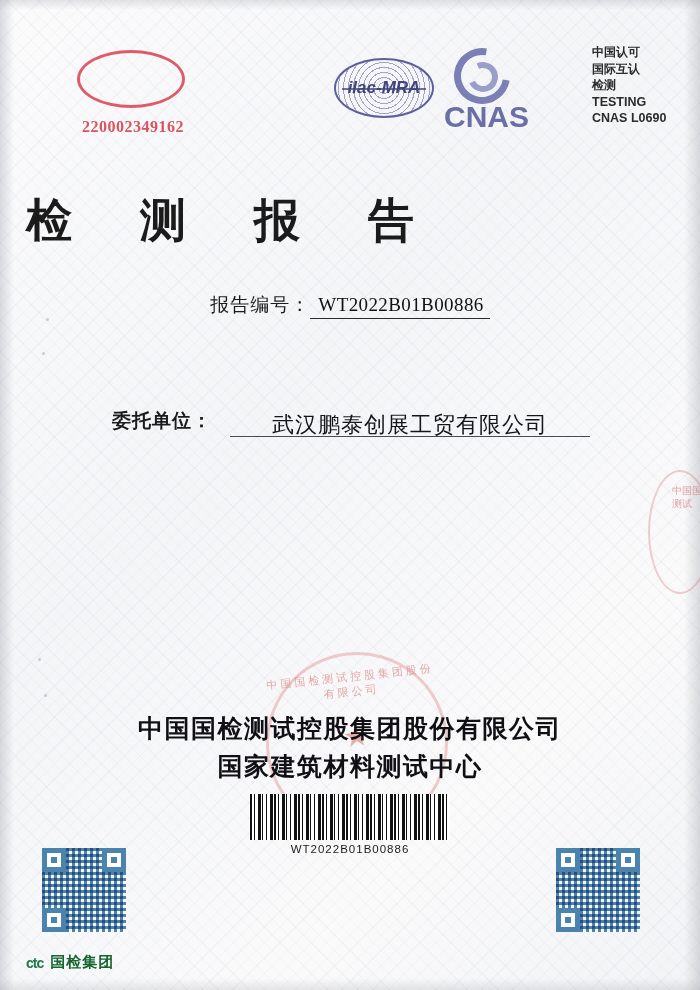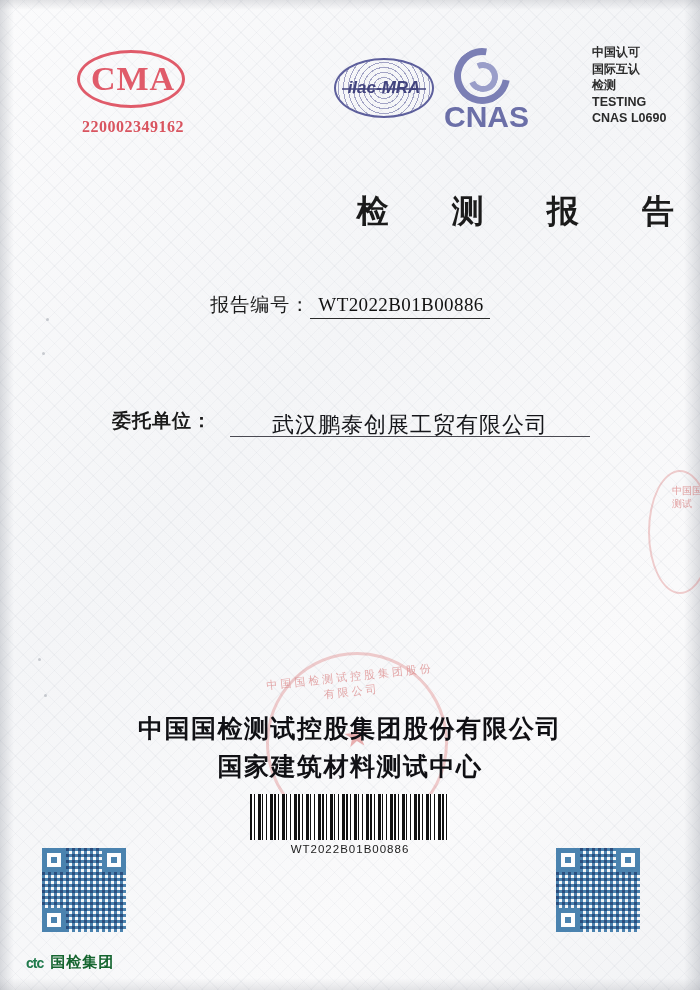--- a/index.html
+++ b/index.html
@@ -180,24 +180,24 @@
     margin-left: 36px;
   }
   .cnas-info .cn { font-family: "DejaVu Sans", sans-serif; font-size: 12px; }
 
   
   .report-title {
     position: absolute;
     left: 0;
     top: 190px;
     width: 700px;
-    text-align: right;
+    text-align: left;
     font-family: "DejaVu Serif", serif;
     font-weight: bold;
-    font-size: 32px;
+    font-size: 46px;
     letter-spacing: 26px;
     text-indent: 26px;
     color: #1b1b1b;
   }
 
   
   .report-no-row {
     position: absolute;
     left: 0;
     top: 292px;
@@ -449,21 +449,20 @@
 <div class="page">
 
   <div class="edge-left"></div>
   <div class="edge-right"></div>
   <div class="edge-top"></div>
   <div class="edge-bottom"></div>
 
   <div class="cma-block">
     <div class="cma-mark">
       <div class="cma-oval"></div>
-      <div class="cma-text">CMA</div>
     </div>
     <div class="cma-number">220002349162</div>
   </div>
 
   <div class="ilac-block">
     <div class="ilac-circle"></div>
     <div class="ilac-label">ilac-MRA</div>
     <div class="ilac-strike"></div>
   </div>
 

